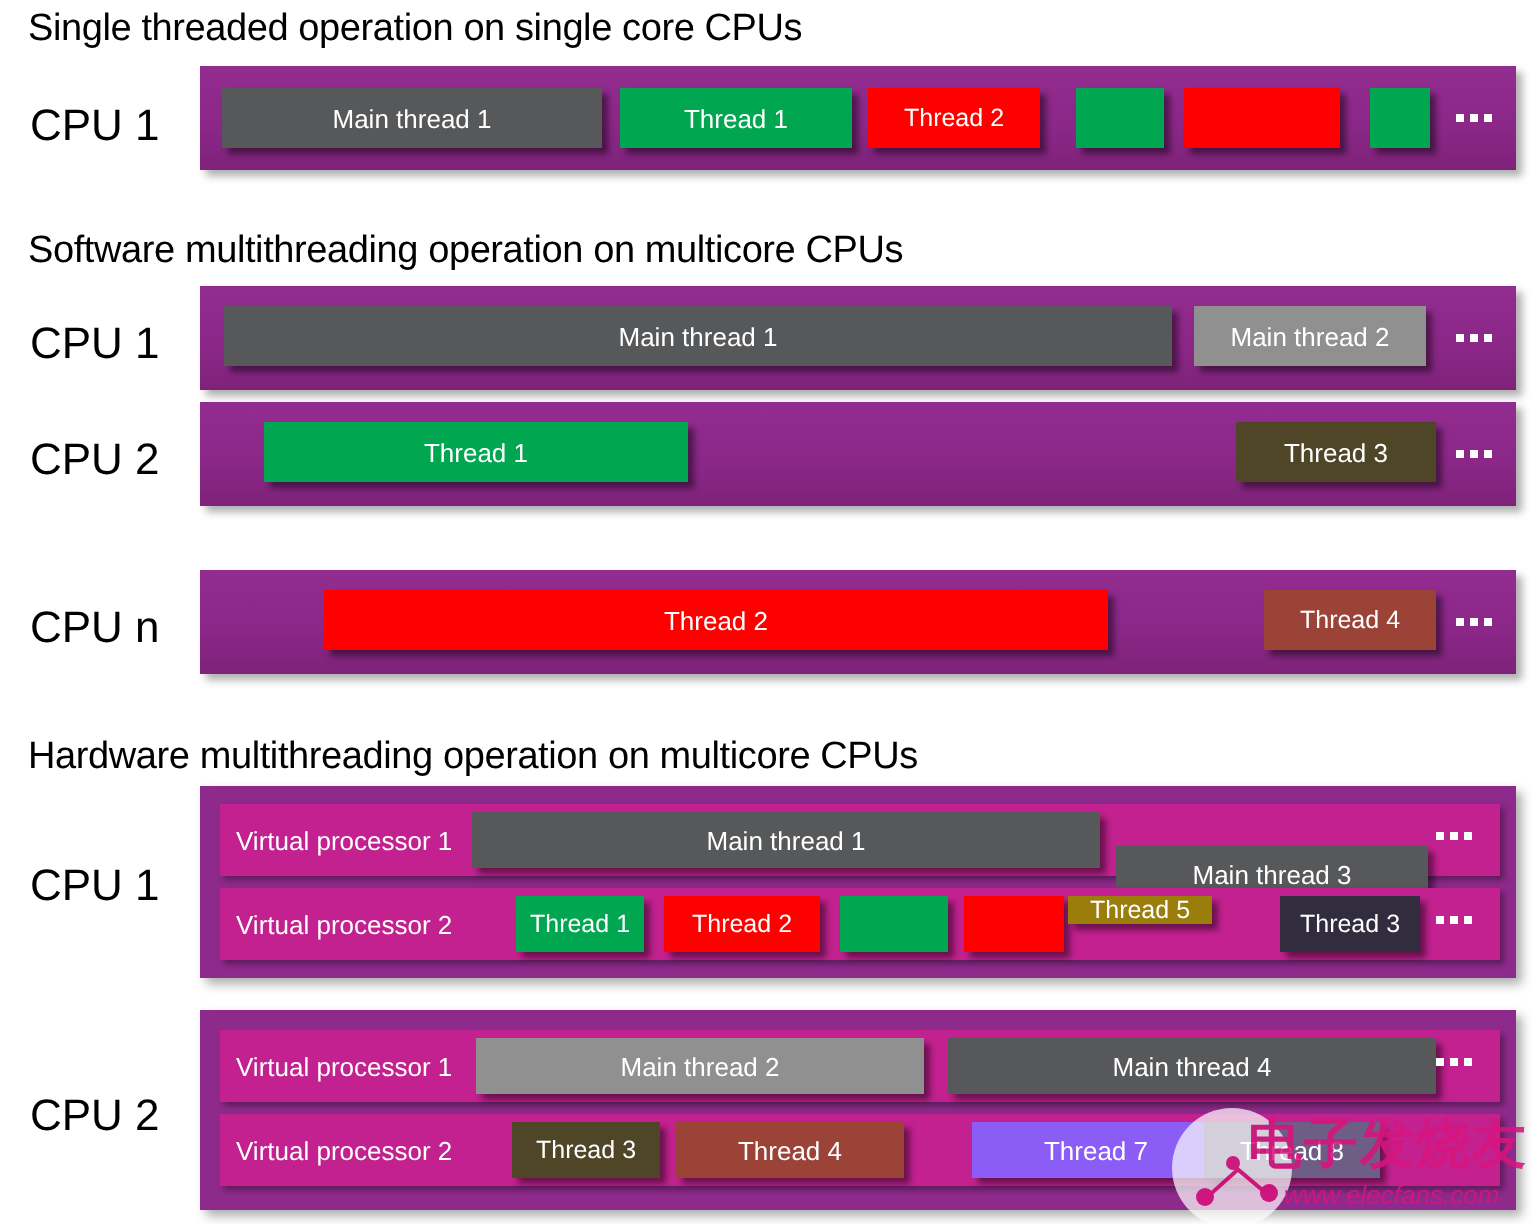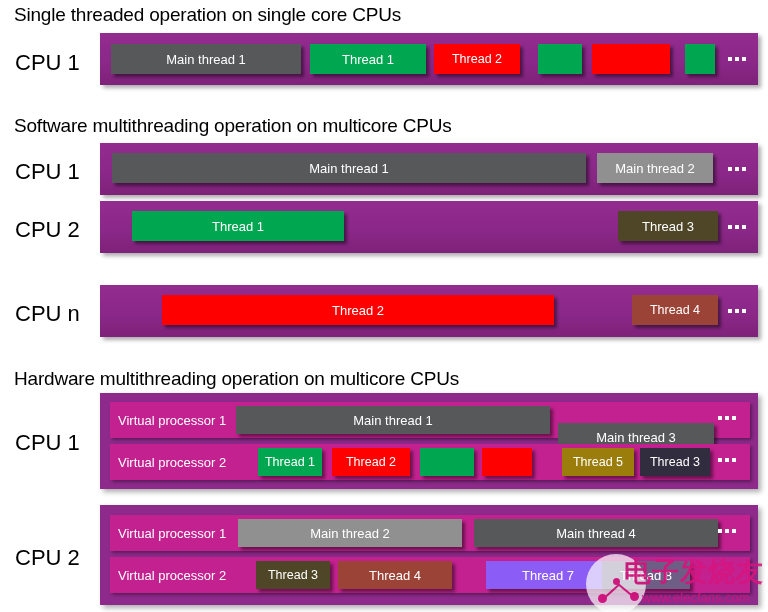--- a/index.html
+++ b/index.html
@@ -112,20 +112,21 @@
     font-family: "DejaVu Sans", sans-serif;
     letter-spacing: 1px;
   }
   .wm-url {
     position: absolute;
     left: 56px; top: 42px;
     font-size: 13px;
     color: #D8147E;
     white-space: nowrap;
     font-family: "Liberation Sans", sans-serif;
+    font-style: italic;
   }
   .wm-node {
     position: absolute;
     background: #D8147E;
     border-radius: 50%;
   }
   .wm-line {
     position: absolute;
     background: #D8147E;
     height: 1.5px;
@@ -225,21 +226,21 @@
     </div>
     <div class="blk small" style="left: 332px; top: 448px; width: 78px; height: 28px; background: rgb(255, 0, 0);">
       <span>Thread 2</span>
     </div>
     <div class="blk small" style="left: 420px; top: 448px; width: 54px; height: 28px; background: rgb(0, 166, 80);">
       <span></span>
     </div>
     <div class="blk small" style="left: 482px; top: 448px; width: 50px; height: 28px; background: rgb(255, 0, 0);">
       <span></span>
     </div>
-    <div class="blk small" style="left: 562px; top: 448px; width: 72px; height: 28px; background: rgb(154, 125, 10);">
+    <div class="blk small" style="left: 534px; top: 448px; width: 72px; height: 14px; background: rgb(154, 125, 10);">
       <span>Thread 5</span>
     </div>
     <div class="blk small" style="left: 640px; top: 448px; width: 70px; height: 28px; background: rgb(49, 44, 62);">
       <span>Thread 3</span>
     </div>
     <div class="dots" style="left: 718px; top: 458px;">
       <i></i>
       <i></i>
       <i></i>
     </div>

